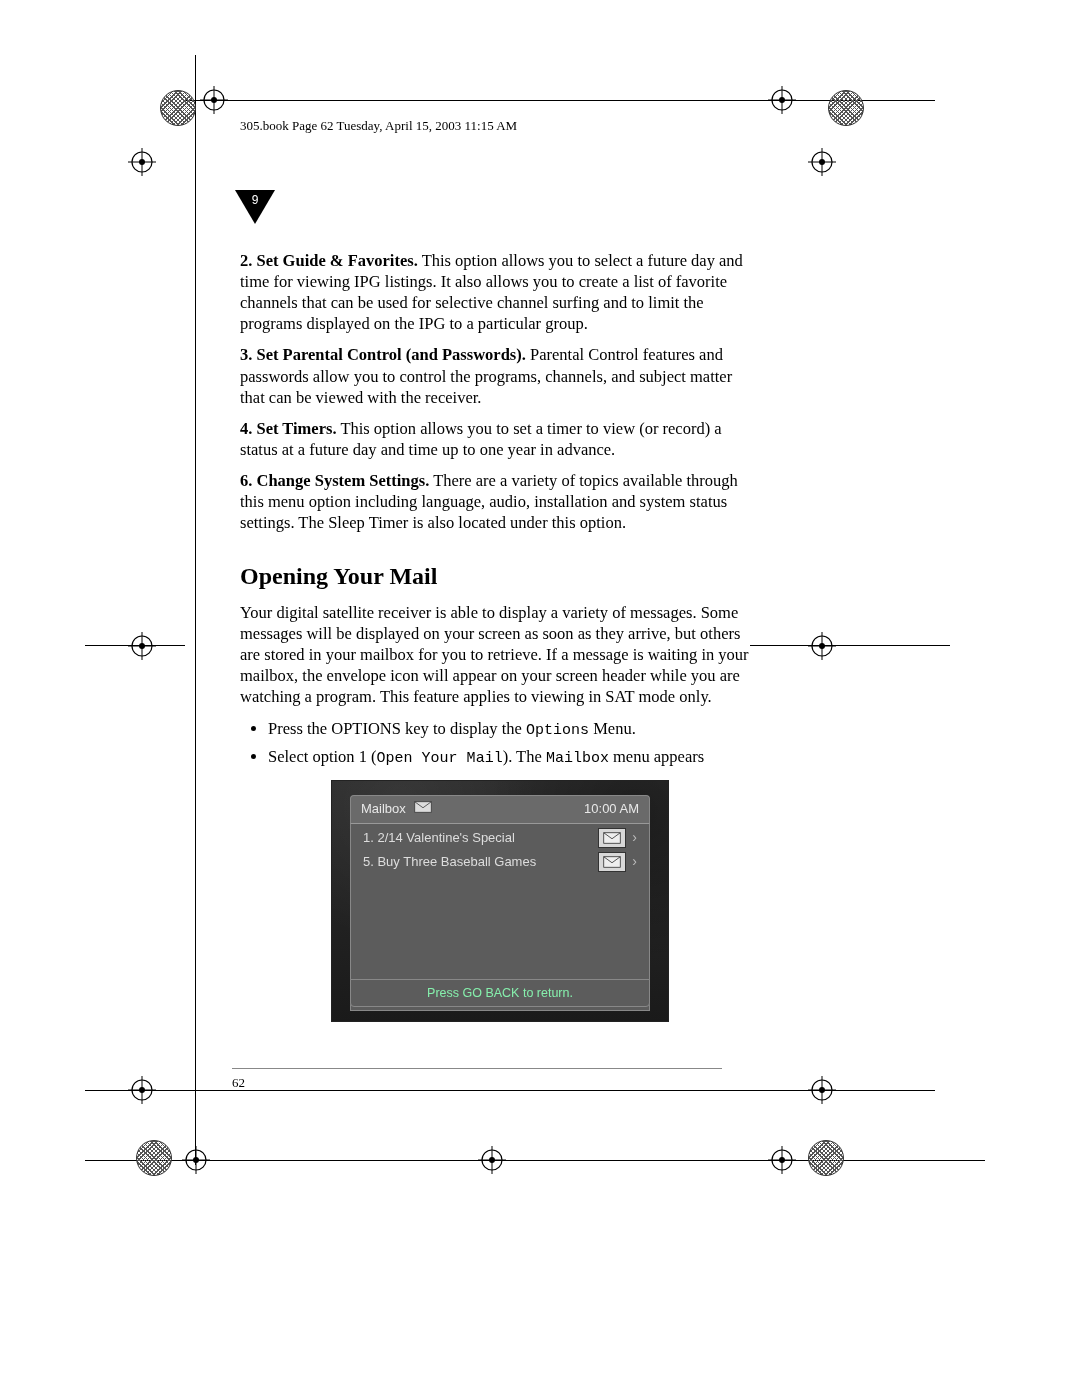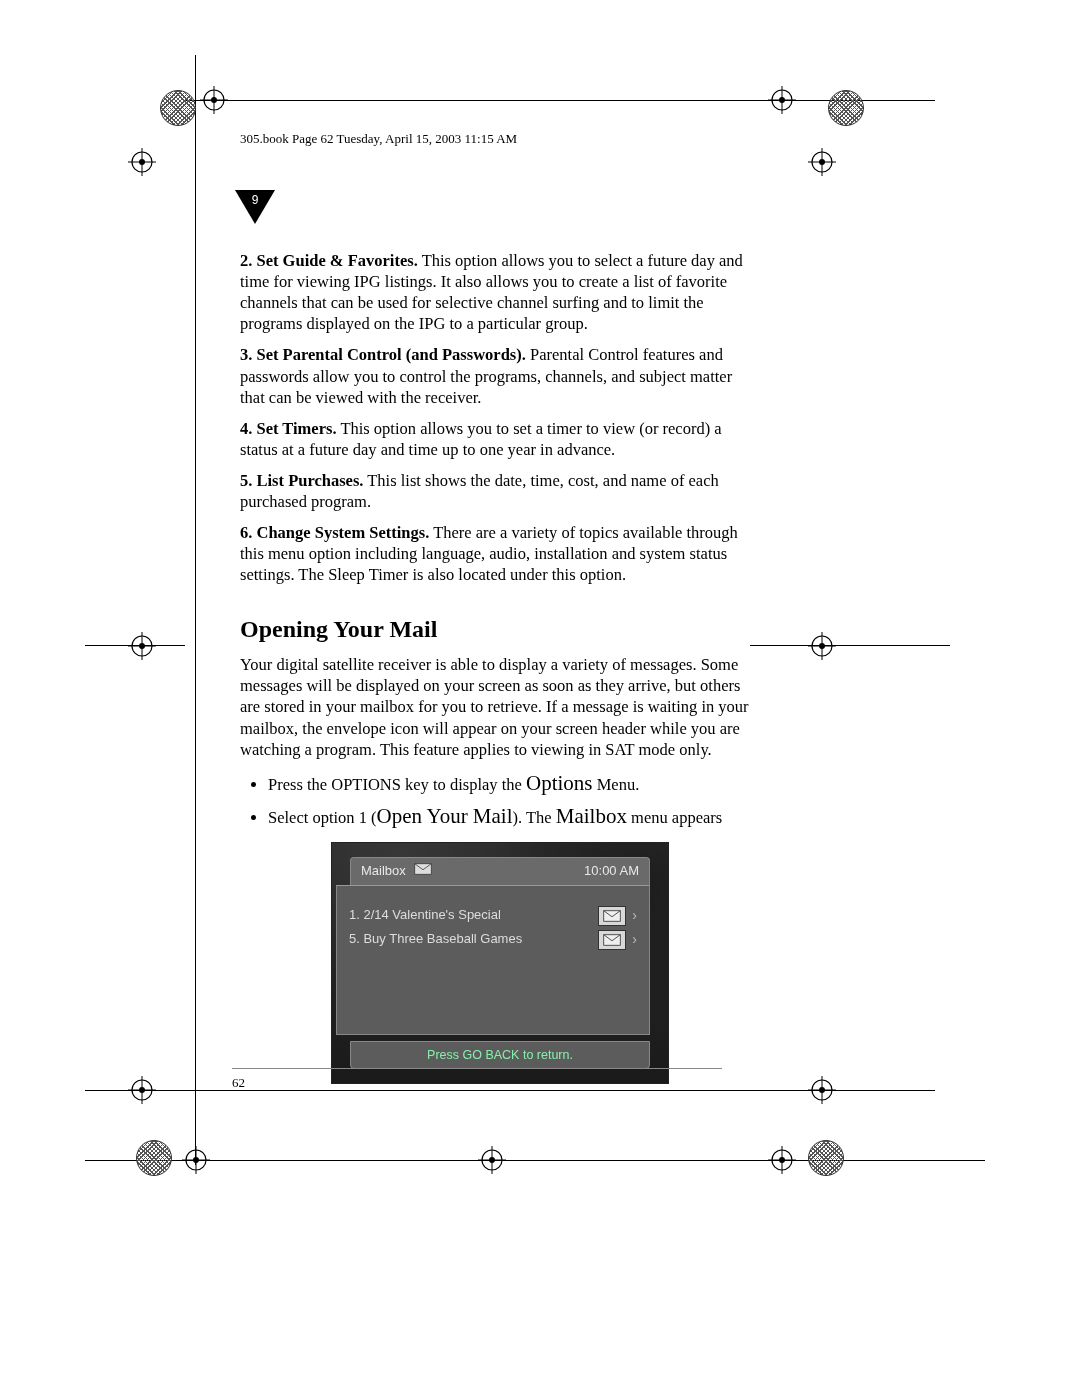--- a/index.html
+++ b/index.html
@@ -50,21 +50,21 @@
   .vline-left {
     position: absolute;
     left: 195px;
     top: 55px;
     height: 1110px;
     border-left: 1px solid #000;
   }
   .header-text {
     position: absolute;
     left: 240px;
-    top: 131px;
+    top: 118px;
     font-size: 13px;
     font-family: "Times New Roman", serif;
     color: #000;
   }
   .reg-mark {
     position: absolute;
     width: 28px;
     height: 28px;
   }
   .reg-mark svg { width: 100%; height: 100%; }
@@ -121,21 +121,21 @@
     margin: 20px 0 6px 0;
   }
   ul.bullets {
     margin: 4px 0 10px 0;
     padding-left: 28px;
   }
   ul.bullets li {
     margin-bottom: 6px;
     font-size: 16.5px;
   }
-  .sans { font-family: Liberation Serif, serif; font-size: 21px; }
+  .sans { font-family: Liberation Mono, monospace; font-size: 15px; }
   .page-num {
     position: absolute;
     left: 232px;
     top: 1075px;
     font-size: 13px;
   }
   .thin-rule {
     position: absolute;
     left: 232px;
     top: 1068px;
@@ -174,28 +174,28 @@
     padding: 0 10px;
     box-sizing: border-box;
     border: 1px solid #888;
     border-bottom: none;
   }
   .screen .panel .title { flex: 0 0 auto; }
   .screen .panel .env-icon { margin-left: 8px; }
   .screen .panel .time { margin-left: auto; }
   .screen .body {
     position: absolute;
-    left: 4px; top: 42px; right: 18px;
-    height: 150px;
+    left: 18px; top: 42px; right: 18px;
+    height: 188px;
     background: #5c5c5c;
     border: 1px solid #888;
     border-top: 1px solid #999;
     color: #ddd;
     font-size: 13px;
-    padding: 18px 12px 8px 12px;
+    padding: 2px 12px 8px 12px;
     box-sizing: border-box;
   }
   .screen .row {
     display: flex;
     align-items: center;
     height: 24px;
   }
   .screen .row .label { flex: 1; }
   .screen .row .icon-box {
     width: 26px; height: 18px;
@@ -331,21 +331,20 @@
 
 <div class="chapter-marker">
   <div class="triangle"></div>
   <div class="num">9</div>
 </div>
 
 <div class="content">
   <p><span class="bold">2. Set Guide &amp; Favorites.</span><span> This option allows you to select a future day and time for viewing IPG listings. It also allows you to create a list of favorite channels that can be used for selective channel surfing and to limit the programs displayed on the IPG to a particular group.</span></p>
   <p><span class="bold">3. Set Parental Control (and Passwords).</span><span> Parental Control features and passwords allow you to control the programs, channels, and subject matter that can be viewed with the receiver.</span></p>
   <p><span class="bold">4. Set Timers.</span><span> This option allows you to set a timer to view (or record) a status at a future day and time up to one year in advance.</span></p>
-  <p><span class="bold">5. List Purchases.</span><span> This list shows the date, time, cost, and name of each purchased program.</span></p>
   <p><span class="bold">6. Change System Settings.</span><span> There are a variety of topics available through this menu option including language, audio, installation and system status settings. The Sleep Timer is also located under this option.</span></p>
 
   <h2 class="section">Opening Your Mail</h2>
   <p>Your digital satellite receiver is able to display a variety of messages. Some messages will be displayed on your screen as soon as they arrive, but others are stored in your mailbox for you to retrieve. If a message is waiting in your mailbox, the envelope icon will appear on your screen header while you are watching a program. This feature applies to viewing in SAT mode only.</p>
 
   <ul class="bullets">
     <li>
       <span>Press the OPTIONS key to display the </span><span class="sans">Options</span><span> Menu.</span>
     </li>
     <li>

